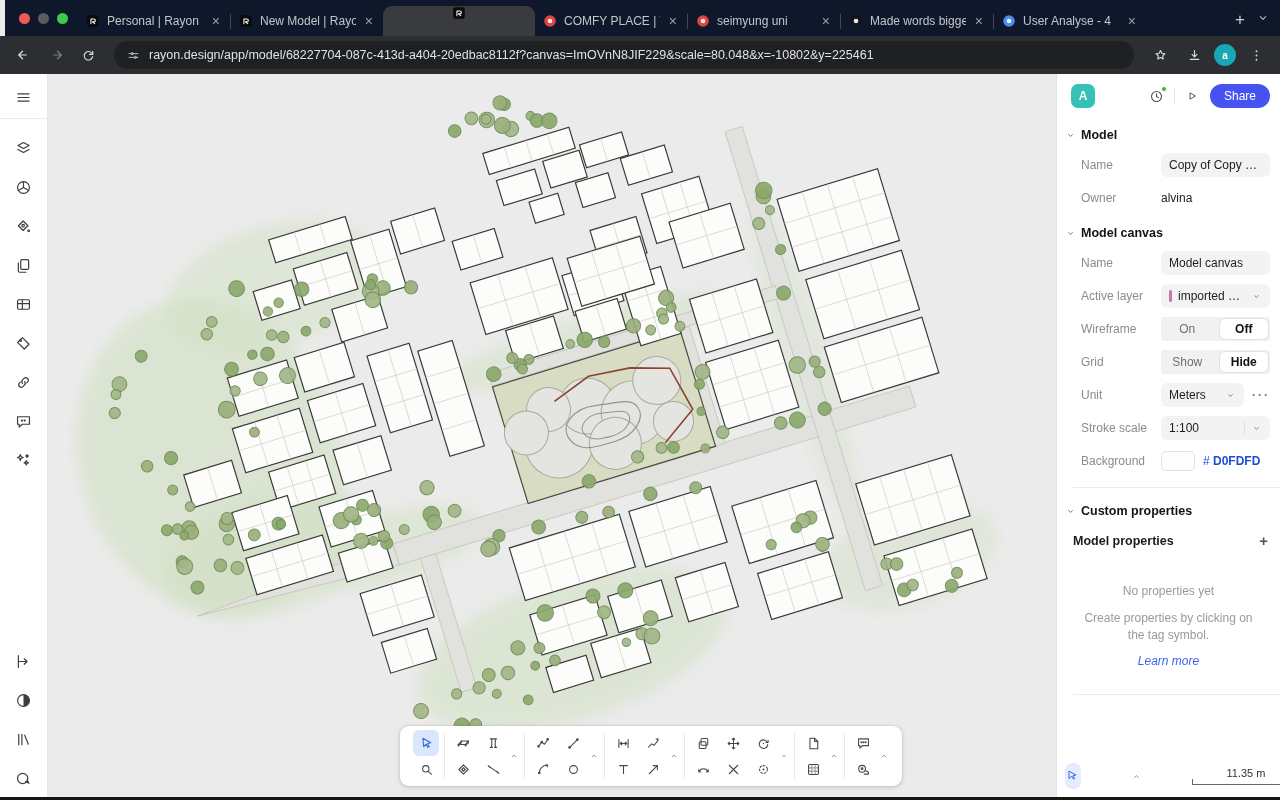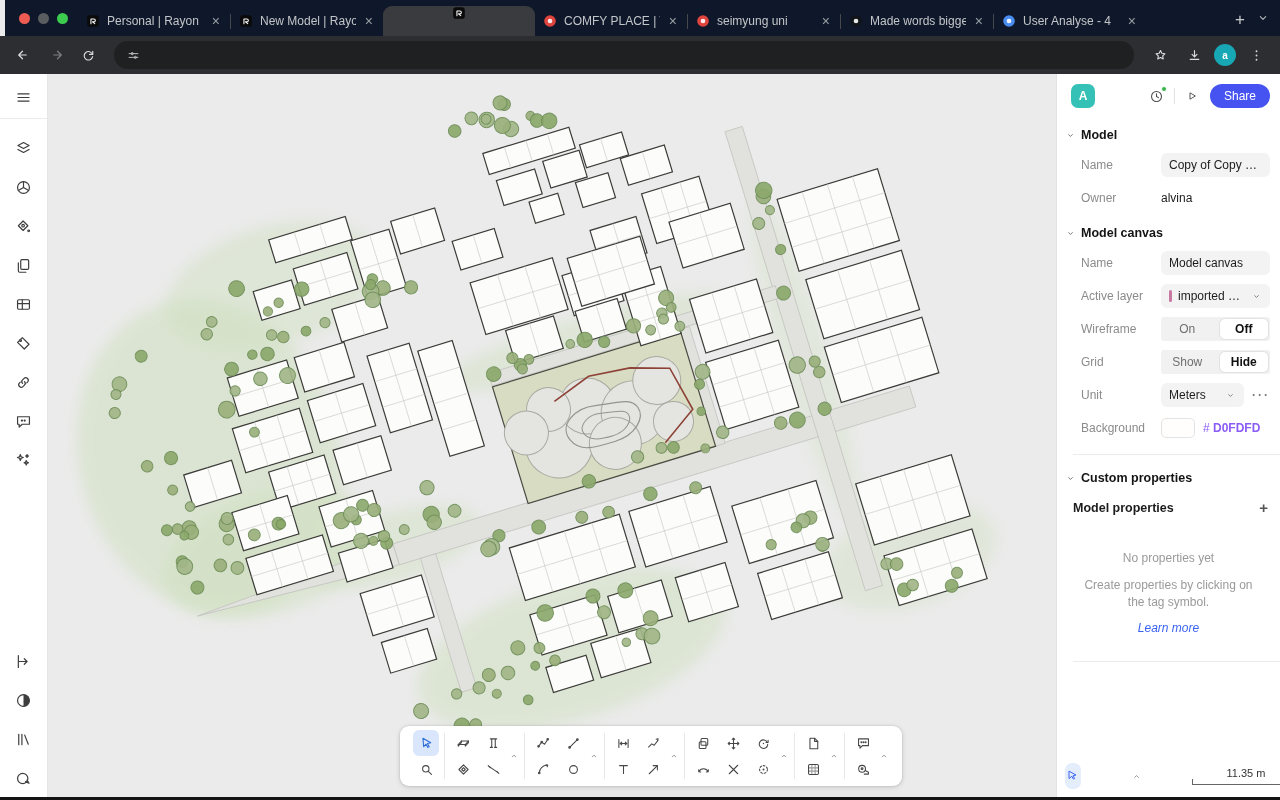--- a/index.html
+++ b/index.html
@@ -63,21 +63,21 @@
   .pill { background:#f3f3f4; border-radius:6px; padding:5px 8px; font-size:12px; color:#1c1c1c; display:flex; align-items:center; gap:6px; min-width:0; }
   .pill .txt { white-space:nowrap; overflow:hidden; text-overflow:ellipsis; }
   .grow { flex:1; }
   .caret-g { color:#7a7a7a; display:flex; flex:none; }
   .layerbar { width:3px; height:12px; border-radius:2px; background:#c878a2; flex:none; }
   .seg { display:flex; background:#f1f1f2; border-radius:3px; padding:2px; width:124px;gap:8px; }
   .seg span { flex:1; text-align:center; font-size:12px; color:#6f6f6f; padding:3px 0; border-radius:5px; }
   .seg .sel { background:#fff; color:#101010; font-weight:bold; box-shadow:0 0 0 1px #e2e2e2; }
   .dots { color:#777; letter-spacing:2px; font-weight:bold; margin-left:8px; }
   .swatch { width:34px; height:20px; background:#fffefd; border:1px solid #e3e3e3; border-radius:5px; margin-right:8px; flex:none; }
-  .bghex { font-size:12px; color:#8b5cf6; }
+  .bghex { font-size:12px; color:#1d4ed8; }
   .phr { border:none; border-top:1px solid #ececec; margin:14px 0 0 16px; }
   .mprops { display:flex; align-items:center; margin:14px 12px 0 16px; font-weight:bold; font-size:12.5px; }
   .plus { margin-left:auto; color:#555; font-size:15px; }
   .empty { width:170px; margin:34px auto 0 auto; text-align:center; color:#9a9a9a; font-size:12px; line-height:1.4; }
   .empty .t1 { margin-bottom:10px; }
   .learn { color:#3b63f3; margin-top:10px;font-style:italic; }
   .pbottom { position:absolute; left:8px; right:10px; bottom:8px; display:flex; align-items:center;gap:48px; }
   .cursorbtn { width:30px; height:26px; border-radius:7px; background:#e4edfb; color:#3b63f3; display:flex; align-items:center; justify-content:center; }
   .scalewrap { flex:1; display:flex; flex-direction:column; align-items:center; }
   .scaletext { font-size:11px; color:#333; margin-bottom:1px; }
@@ -197,20 +197,21 @@
       </svg>
     </div>
   <div class="omnibox">
     <span id="ic-site" style="color:#b9bcbf;display:flex">
         <svg viewBox="0 0 24 24" width="15" height="15" fill="none" stroke="currentColor" stroke-width="1.6" stroke-linecap="round" stroke-linejoin="round">
           <path d="M5 9h14M5 15h14"></path>
           <circle cx="10" cy="9" r="1.8"></circle>
           <circle cx="15" cy="15" r="1.8"></circle>
         </svg>
       </span>
+    <span class="url">rayon.design/app/model/68227704-087c-413d-a404-20edbac8112f?canvas=ImOVnN8JIF229&amp;scale=80.048&amp;x=-10802&amp;y=225461</span>
   </div>
   <div class="chromeicons">
     <div class="navbtn" id="ic-star">
         <svg viewBox="0 0 24 24" width="17" height="17" fill="none" stroke="currentColor" stroke-width="1.6" stroke-linecap="round" stroke-linejoin="round">
           <path d="M12 5l1.9 3.9 4.3.6-3.1 3 .7 4.3-3.8-2-3.8 2 .7-4.3-3.1-3 4.3-.6z"></path>
         </svg>
       </div>
     <div class="navbtn" id="ic-dl">
         <svg viewBox="0 0 24 24" width="17" height="17" fill="none" stroke="currentColor" stroke-width="1.6" stroke-linecap="round" stroke-linejoin="round">
           <path d="M12 5v9M8.5 10.5L12 14l3.5-3.5M6 17.5h12"></path>
@@ -994,20 +995,34 @@
         <span class="caret-g caret-down">
             <svg viewBox="0 0 24 24" width="11" height="11" fill="none" stroke="currentColor" stroke-width="2" stroke-linecap="round" stroke-linejoin="round">
               <path d="M8 10l4 4 4-4"></path>
             </svg>
           </span>
       </div>
       <span class="dots">···</span>
     </div>
   </div>
   <div class="prow">
+    <div class="plabel">Stroke scale</div>
+    <div class="pctrl">
+        <div class="pill grow">
+      <span class="txt grow">1:100</span>
+      <span style="width:1px;height:14px;background:#e0e0e0"></span>
+      <span class="caret-g caret-down">
+            <svg viewBox="0 0 24 24" width="11" height="11" fill="none" stroke="currentColor" stroke-width="2" stroke-linecap="round" stroke-linejoin="round">
+              <path d="M8 10l4 4 4-4"></path>
+            </svg>
+          </span>
+    </div>
+      </div>
+  </div>
+  <div class="prow">
     <div class="plabel">Background</div>
     <div class="pctrl">
       <div class="swatch"></div>
       <span class="bghex"><span>#</span> <b>D0FDFD</b></span>
     </div>
   </div>
 
   <hr class="phr">
   <div class="sechead">
     <span class="caret caret-down">

